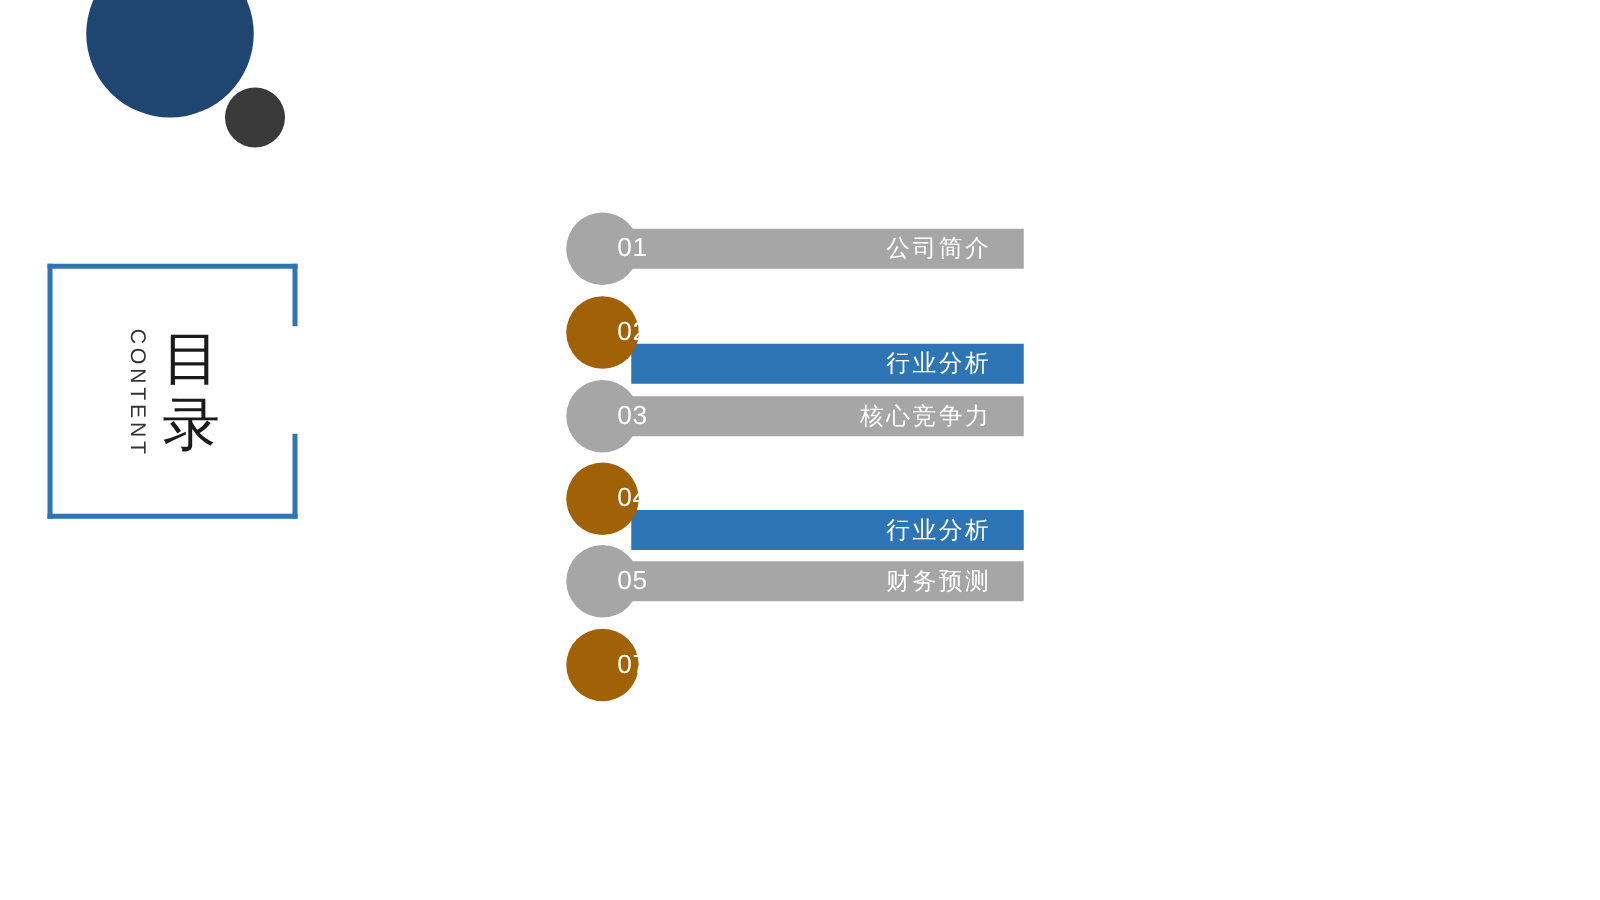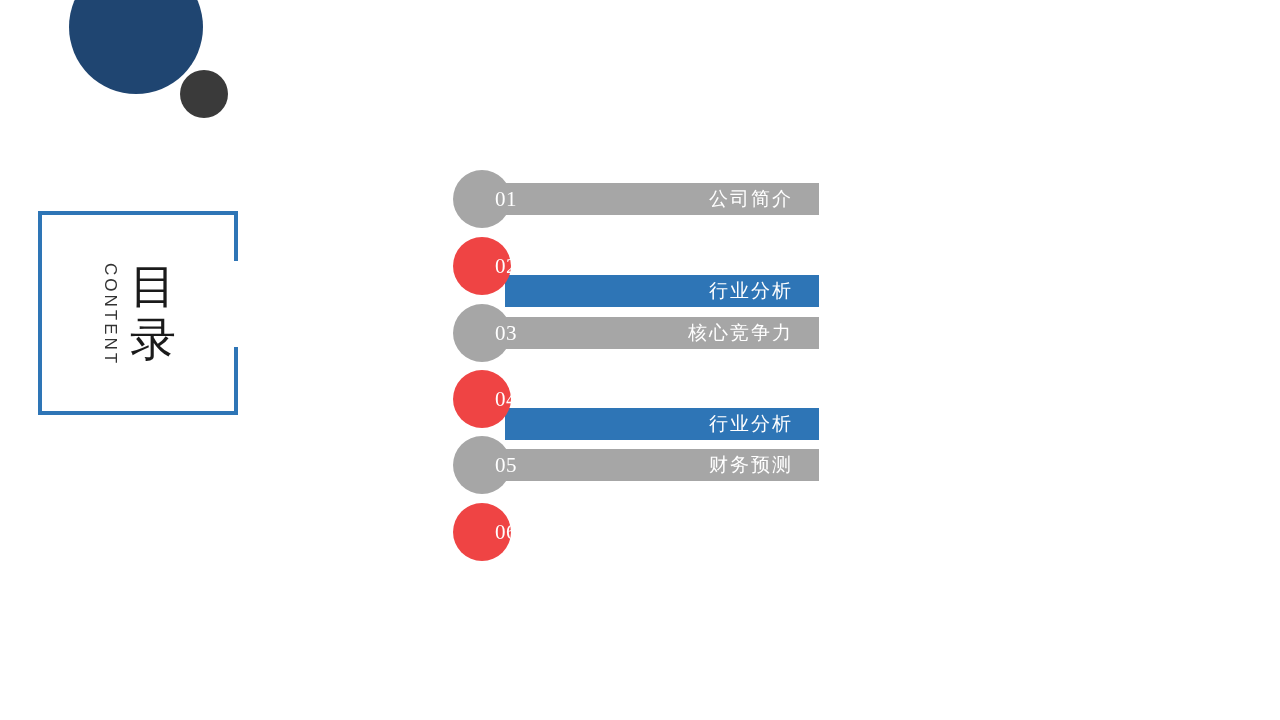--- a/index.html
+++ b/index.html
@@ -127,31 +127,31 @@
     left: 0;
     top: 0;
     width: 58px;
     height: 58px;
     border-radius: 50%;
     display: flex;
     align-items: center;
     justify-content: center;
   }
   .row-number {
-    font-family: Liberation Serif, serif;
+    font-family: Liberation Sans, sans-serif;
     font-size: 21px;
     color: #FFFFFF;
     letter-spacing: 0.5px;
     margin-left: 48px;
   }
 
   .theme-gray .row-bar    { background: #A6A6A6; }
   .theme-gray .row-circle { background: #A6A6A6; }
   .theme-blue .row-bar    { background: #2E75B6; margin-top: 25px; }
-  .theme-blue .row-circle { background: #ef4444; }
+  .theme-blue .row-circle { background: #a16207; }
 </style>
 </head>
 <body>
 
 <div class="slide">
 
   <div class="deco-circle-blue"></div>
   <div class="deco-circle-dark"></div>
 
   <div class="title-frame">
@@ -212,18 +212,18 @@
       <div class="row-bar">
         <div class="row-bar-label">财务预测</div>
       </div>
       <div class="row-circle">
         <span class="row-number">05</span>
       </div>
     </div>
 
     <div class="content-row theme-blue" style="top:333px;">
       <div class="row-circle">
-        <span class="row-number">06</span>
+        <span class="row-number">07</span>
       </div>
     </div>
 
   </div>
 </div>
 
 </body></html>

